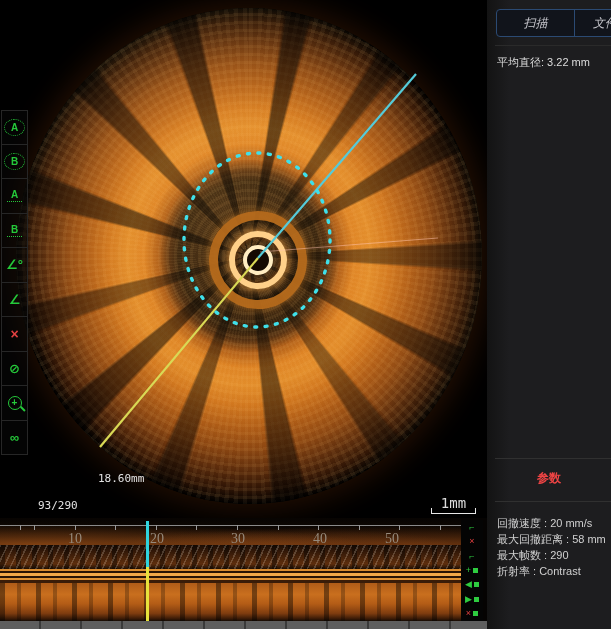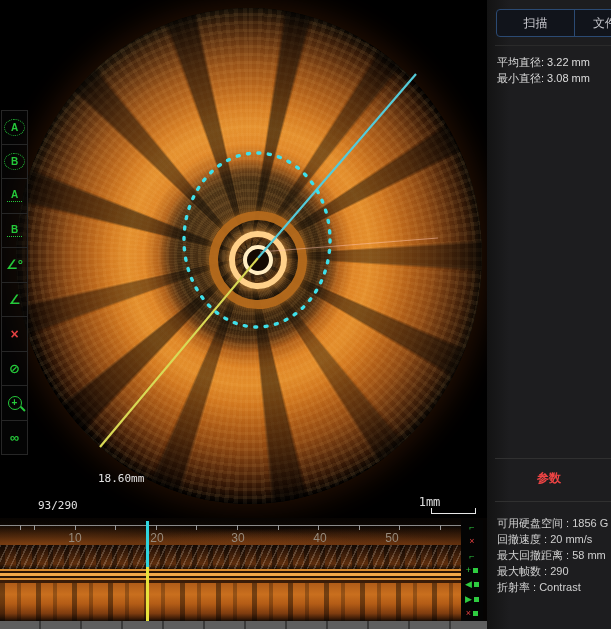--- a/index.html
+++ b/index.html
@@ -58,22 +58,22 @@
   .tool .mag{position:relative;width:14px;height:14px;border:1.5px solid #25c93a;border-radius:50%;
     display:flex;align-items:center;justify-content:center;font-size:10px;box-sizing:border-box;}
   .tool .mag::after{content:"";position:absolute;width:6px;height:1.5px;background:#25c93a;
     right:-5px;bottom:-1px;transform:rotate(45deg);}
 
   
   #frame-counter{left:38px;top:499px;color:#e2e2e2;font-family:"DejaVu Sans Mono",monospace;font-size:11px;}
   #pullback-distance{left:98px;top:472px;color:#e2e2e2;font-family:"DejaVu Sans Mono",monospace;font-size:11px;}
   #scale-bar{left:431px;top:508px;width:45px;height:6px;box-sizing:border-box;
     border-left:1.5px solid #e8e8e8;border-right:1.5px solid #e8e8e8;border-bottom:1.5px solid #e8e8e8;}
-  #scale-label{left:407px;top:495px;width:45px;text-align:center;color:#ddd;
-    font-family:"DejaVu Sans Mono",monospace;font-size:12px;}
+  #scale-label{left:431px;top:495px;width:45px;text-align:center;color:#ddd;
+    font-family:"DejaVu Sans Mono",monospace;font-size:14px;}
 
   
   #strip{left:0;top:518px;width:487px;height:111px;background:#050302;overflow:hidden;}
   #lz-top{left:0;top:0;width:461px;height:27px;
     background:
       radial-gradient(ellipse at 8% 100%, rgba(205,105,30,.55), transparent 55%),
       radial-gradient(ellipse at 60% 100%, rgba(160,80,25,.35), transparent 45%),
       radial-gradient(ellipse at 92% 100%, rgba(190,95,28,.45), transparent 50%),
       linear-gradient(180deg, #070402 0%, #140a04 70%, #241004 100%);}
   #lz-wall{left:0;top:27px;width:461px;height:42px;
@@ -87,35 +87,35 @@
       #e09234 9px 11px, #3a1c08 11px 14px);}
   #lz-lower{left:0;top:65px;width:461px;height:38px;
     background:
       repeating-linear-gradient(90deg, rgba(0,0,0,.42) 0 5px, transparent 5px 17px, rgba(0,0,0,.25) 17px 21px, transparent 21px 36px),
       linear-gradient(180deg, #b05c18 0%, #c96f1e 30%, #b35c16 55%, #7e3c0f 80%, #351806 95%, #140a03 100%);}
   #lz-ruler-line{left:0;top:7px;width:461px;height:5px;
     background:
       repeating-linear-gradient(90deg, #999 0 1px, transparent 1px 40.6px) 34px 0 / 100% 100%,
       linear-gradient(#8a8a8a, #8a8a8a) 0 0 / 100% 1px no-repeat;}
   .ruler-num{position:absolute;top:13px;width:20px;text-align:center;color:#968a7c;
-    font-size:12px;font-family:Liberation Sans, sans-serif;}
+    font-size:14px;font-family:Liberation Serif, serif;}
   #cursor-cyan{left:146px;top:3px;width:3px;height:46px;background:#2fd4de;}
   #cursor-yellow{left:146px;top:49px;width:3px;height:54px;background:#e8e23c;}
   #lz-scrollbar{left:0;top:103px;width:487px;height:8px;background:
       repeating-linear-gradient(90deg, transparent 0 39px, #3a3a3a 39px 41px), #5e5e5e;}
 
   #mini-tools{left:461px;top:2px;width:22px;height:101px;background:rgba(4,4,4,.88);
     display:flex;flex-direction:column;justify-content:space-around;align-items:center;}
   .mini{display:flex;align-items:center;gap:2px;color:#2ecc40;font-size:9px;line-height:9px;cursor:pointer;}
   .mini.red{color:#e04040;}
   .mini .sq{width:5px;height:5px;background:#2ecc40;display:inline-block;}
 
   
   #panel{left:487px;top:0;width:124px;height:629px;
-    background:linear-gradient(90deg,#131313,#1d1d1f 18%,#1d1d1f);}
+    background:linear-gradient(90deg,#131313,#1d1d1f 18%,#1d1d1f);font-style:italic;}
   #tabbar{left:9px;top:9px;width:140px;height:28px;box-sizing:border-box;
     border:1px solid #2b4a73;border-radius:4px;display:flex;overflow:hidden;background:#11141b;}
   .tab{display:flex;align-items:center;justify-content:center;color:#c9c9cf;font-size:12px;cursor:pointer;}
   #tab-scan{width:77px;border-right:1px solid #2b4a73;}
   #tab-file{flex:1;}
   #panel-divider-top{left:495px;top:45px;width:116px;height:1px;background:#2a2a2a;}
   #measurements{left:497px;top:55px;width:112px;color:#dcdcdc;font-size:11px;line-height:15.5px;}
   #sect-divider-1{left:495px;top:458px;width:116px;height:1px;background:#303030;}
   #params-title{left:487px;top:470px;width:124px;text-align:center;color:#ef4444;
     font-size:12px;font-weight:bold;cursor:pointer;}
@@ -229,26 +229,24 @@
 <div id="panel" class="abs">
   <div id="tabbar" class="abs">
     <div class="tab" id="tab-scan">扫描</div>
     <div class="tab" id="tab-file">文件</div>
   </div>
 </div>
 <div id="panel-divider-top" class="abs"></div>
 
 <div id="measurements" class="abs">
   <div>平均直径: 3.22 mm</div>
-  <div>最小直径: 3.08 mm</div>
 </div>
 
 <div id="sect-divider-1" class="abs"></div>
 <div id="params-title" class="abs">参数</div>
 <div id="sect-divider-2" class="abs"></div>
 
 <div id="params" class="abs">
-  <div>可用硬盘空间 : 1856 G</div>
   <div>回撤速度 : 20 mm/s</div>
   <div>最大回撤距离 : 58 mm</div>
   <div>最大帧数 : 290</div>
   <div>折射率 : Contrast</div>
 </div>
 
 </body></html>

